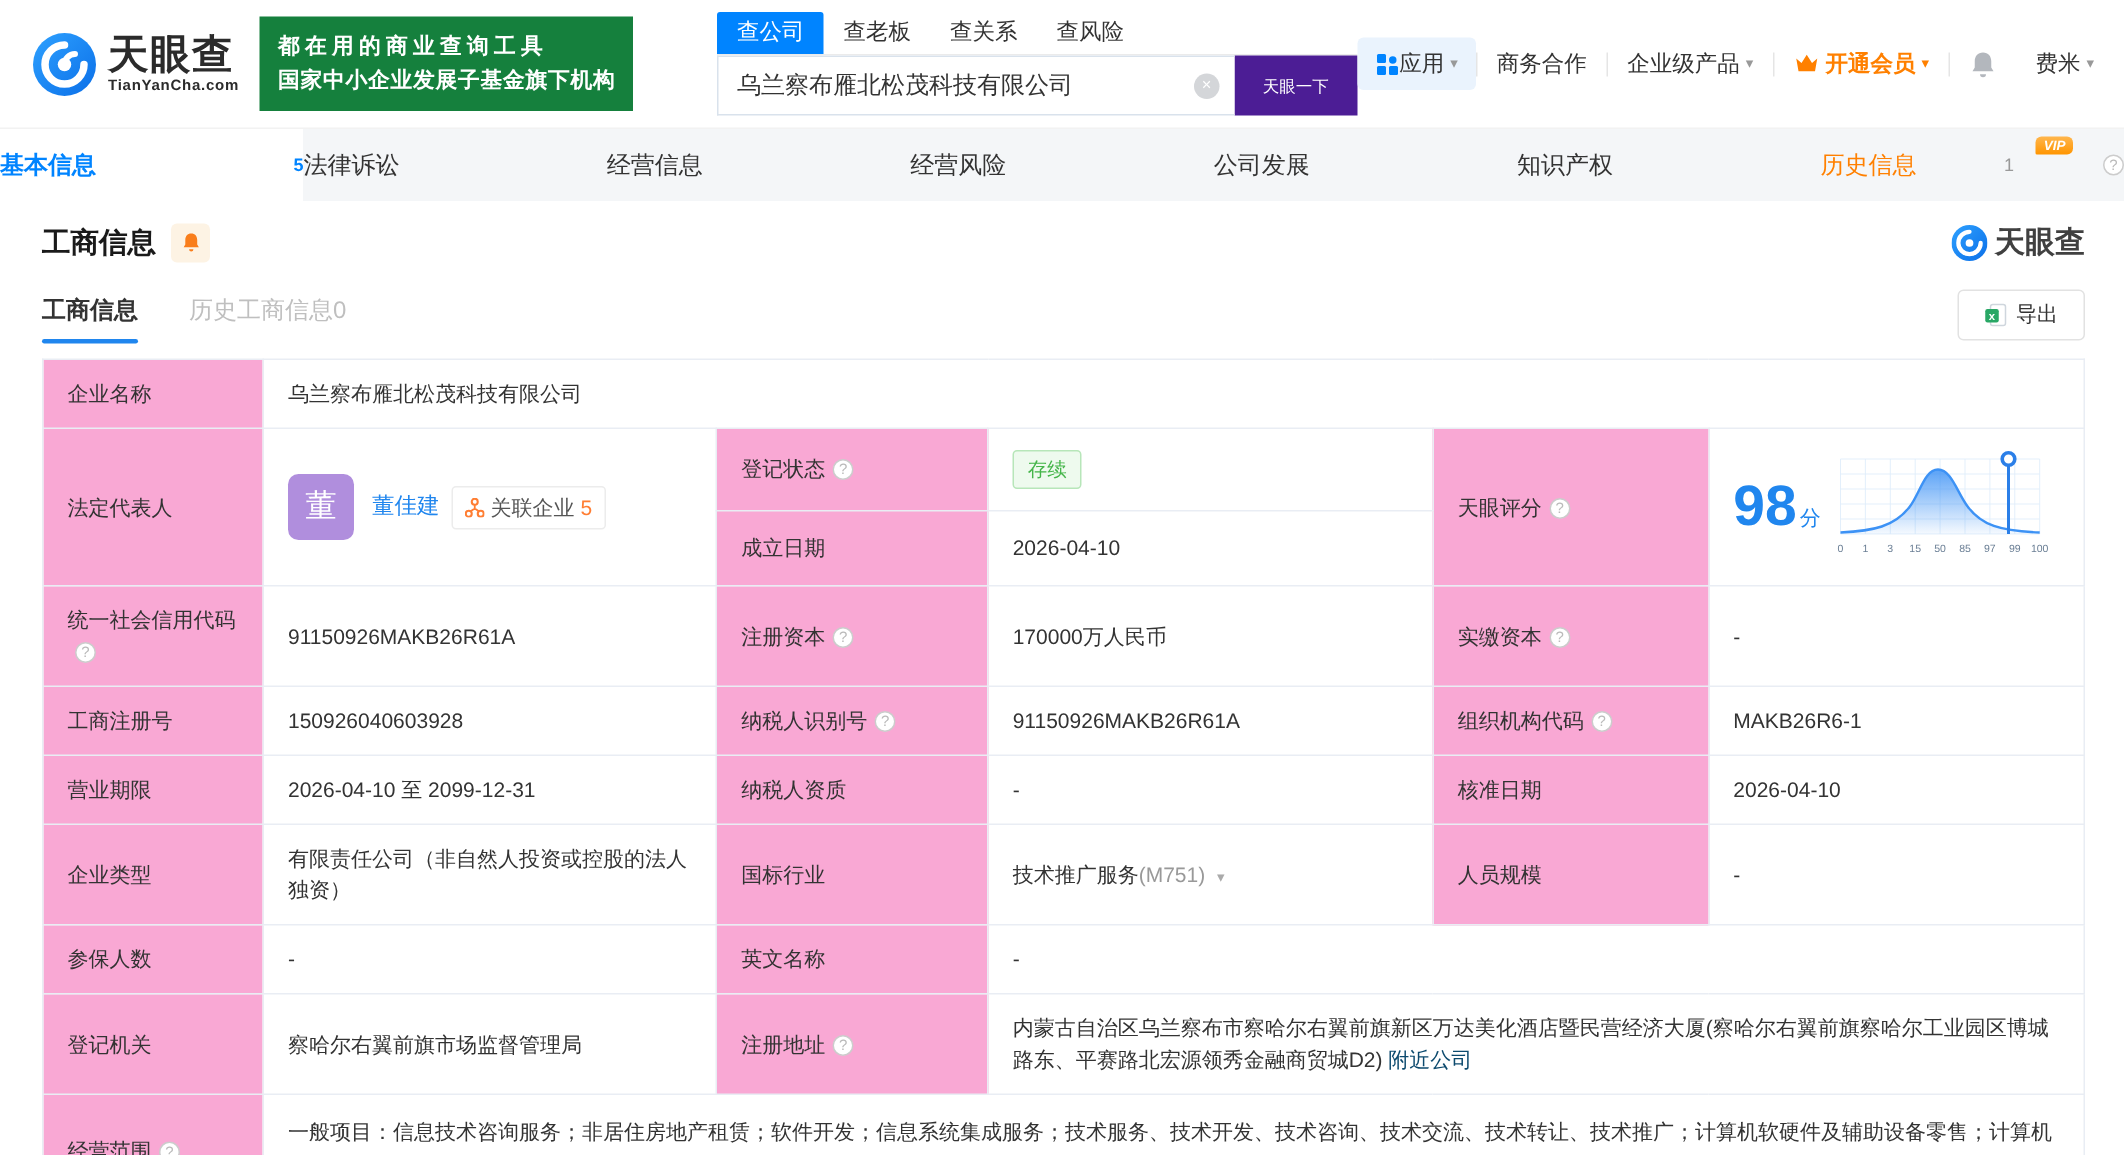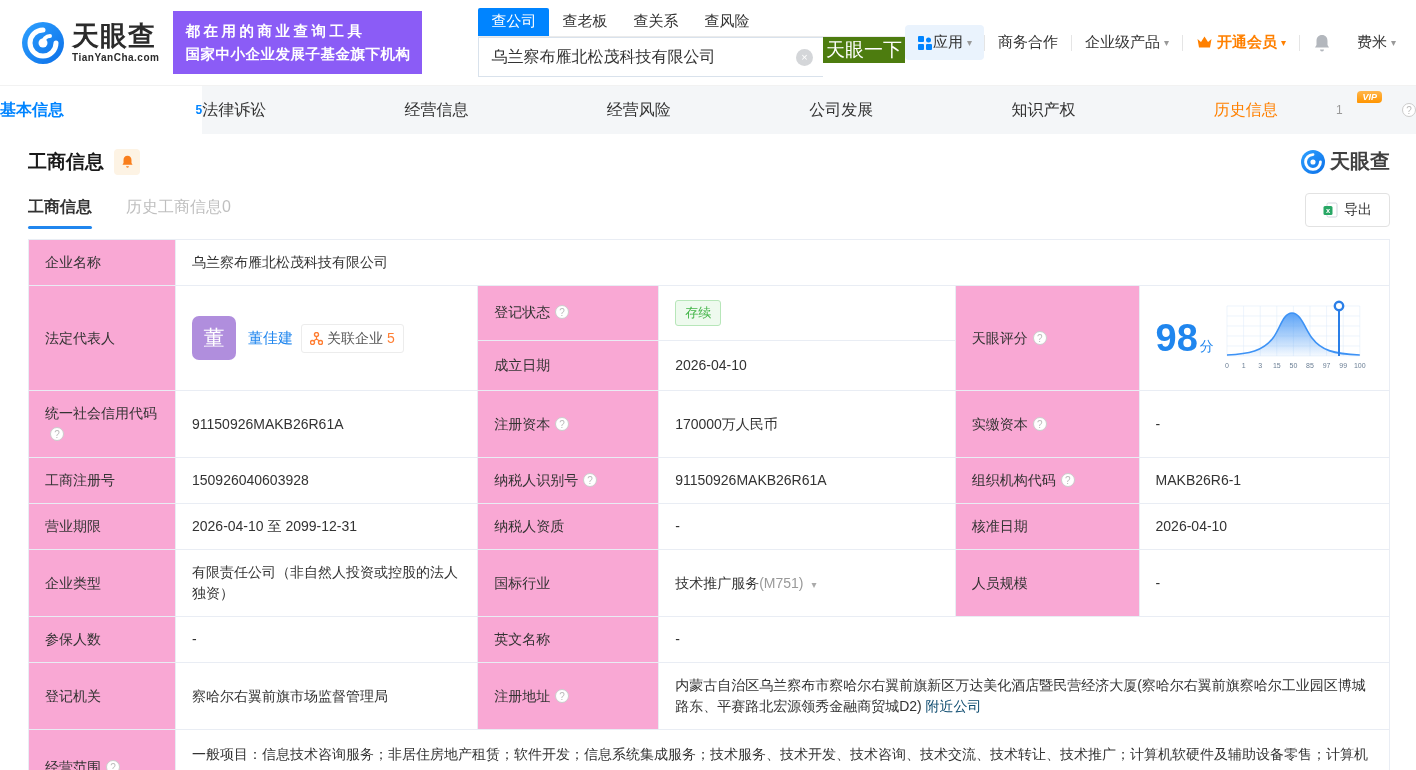--- a/index.html
+++ b/index.html
@@ -6,33 +6,33 @@
   html,body { width:1416px; }
   body { font-family:"Liberation Sans","DejaVu Sans",sans-serif; background:#fff; color:#333; }
   .page { width:1416px; height:770px; position:relative; overflow:hidden; background:#fff; }
 
   
   .topbar { height:86px; display:flex; align-items:center; padding:0 20px 0 22px; border-bottom:1px solid #f2f2f2; background:#fff; }
   .logo { display:flex; align-items:center; cursor:pointer; }
   .logo-txt { margin-left:8px; line-height:1; }
   .logo-cn { font-size:27px; font-weight:bold; color:#2b2b2b; letter-spacing:1px; }
   .logo-en { font-size:10px; font-weight:bold; color:#2b2b2b; letter-spacing:.5px; margin-top:3px; }
-  .banner { background:#8b5cf6; color:#fff; margin-left:14px; padding:9px 12px; font-weight:bold; font-size:14.5px; line-height:1.55; white-space:nowrap; }
+  .banner { background:#15803d; color:#fff; margin-left:14px; padding:9px 12px; font-weight:bold; font-size:14.5px; line-height:1.55; white-space:nowrap; }
   .banner .l1 { letter-spacing:3.5px; }
   .banner .l2 { letter-spacing:.5px; }
 
   .search { margin-left:56px; width:452px; }
   .stabs { display:flex; align-items:flex-end; border-bottom:1px solid #ebebeb; }
   .stab { font-size:15px; color:#333; padding:4px 13px 5px; cursor:pointer; }
   .stab.on { background:#0084ff; color:#fff; border-radius:2px 2px 0 0; }
   .sbox { display:flex; margin-top:0; }
   .sinput { position:relative; flex:1; }
   .sinput input { width:100%; height:40px; border:1px solid #d9e2ec; border-right:none; padding:0 36px 0 12px; font-size:16px; color:#333; outline:none; font-family:inherit; }
   .clear { position:absolute; right:10px; top:12px; width:17px; height:17px; border-radius:50%; background:#d4d6d9; color:#fff; font-size:11px; line-height:17px; text-align:center; cursor:pointer; }
-  .sbtn { width:82px; height:26px; background:#4d7c0f; color:#fff; font-size:19px; border:none; cursor:pointer; font-family:inherit; }
+  .sbtn { width:82px; height:40px; background:#4c1d95; color:#fff; font-size:11px; border:none; cursor:pointer; font-family:inherit; }
 
   .topright { margin-left:auto; display:flex; align-items:center; font-size:15px; color:#333; }
   .tr-item { display:flex; align-items:center; cursor:pointer; white-space:nowrap; padding:0 13px; }
   .sep { width:1px; height:16px; background:#e5e5e5; }
   .apps { background:#eaf3fd; border-radius:4px; padding:8px 12px; color:#333; }
   .caret { font-size:10px; color:#999; margin-left:4px; }
   .vip-link { color:#ff8000; font-weight:bold; }
   .vip-link .caret { color:#ff8000; }
   .belltop svg { display:block; }
 

